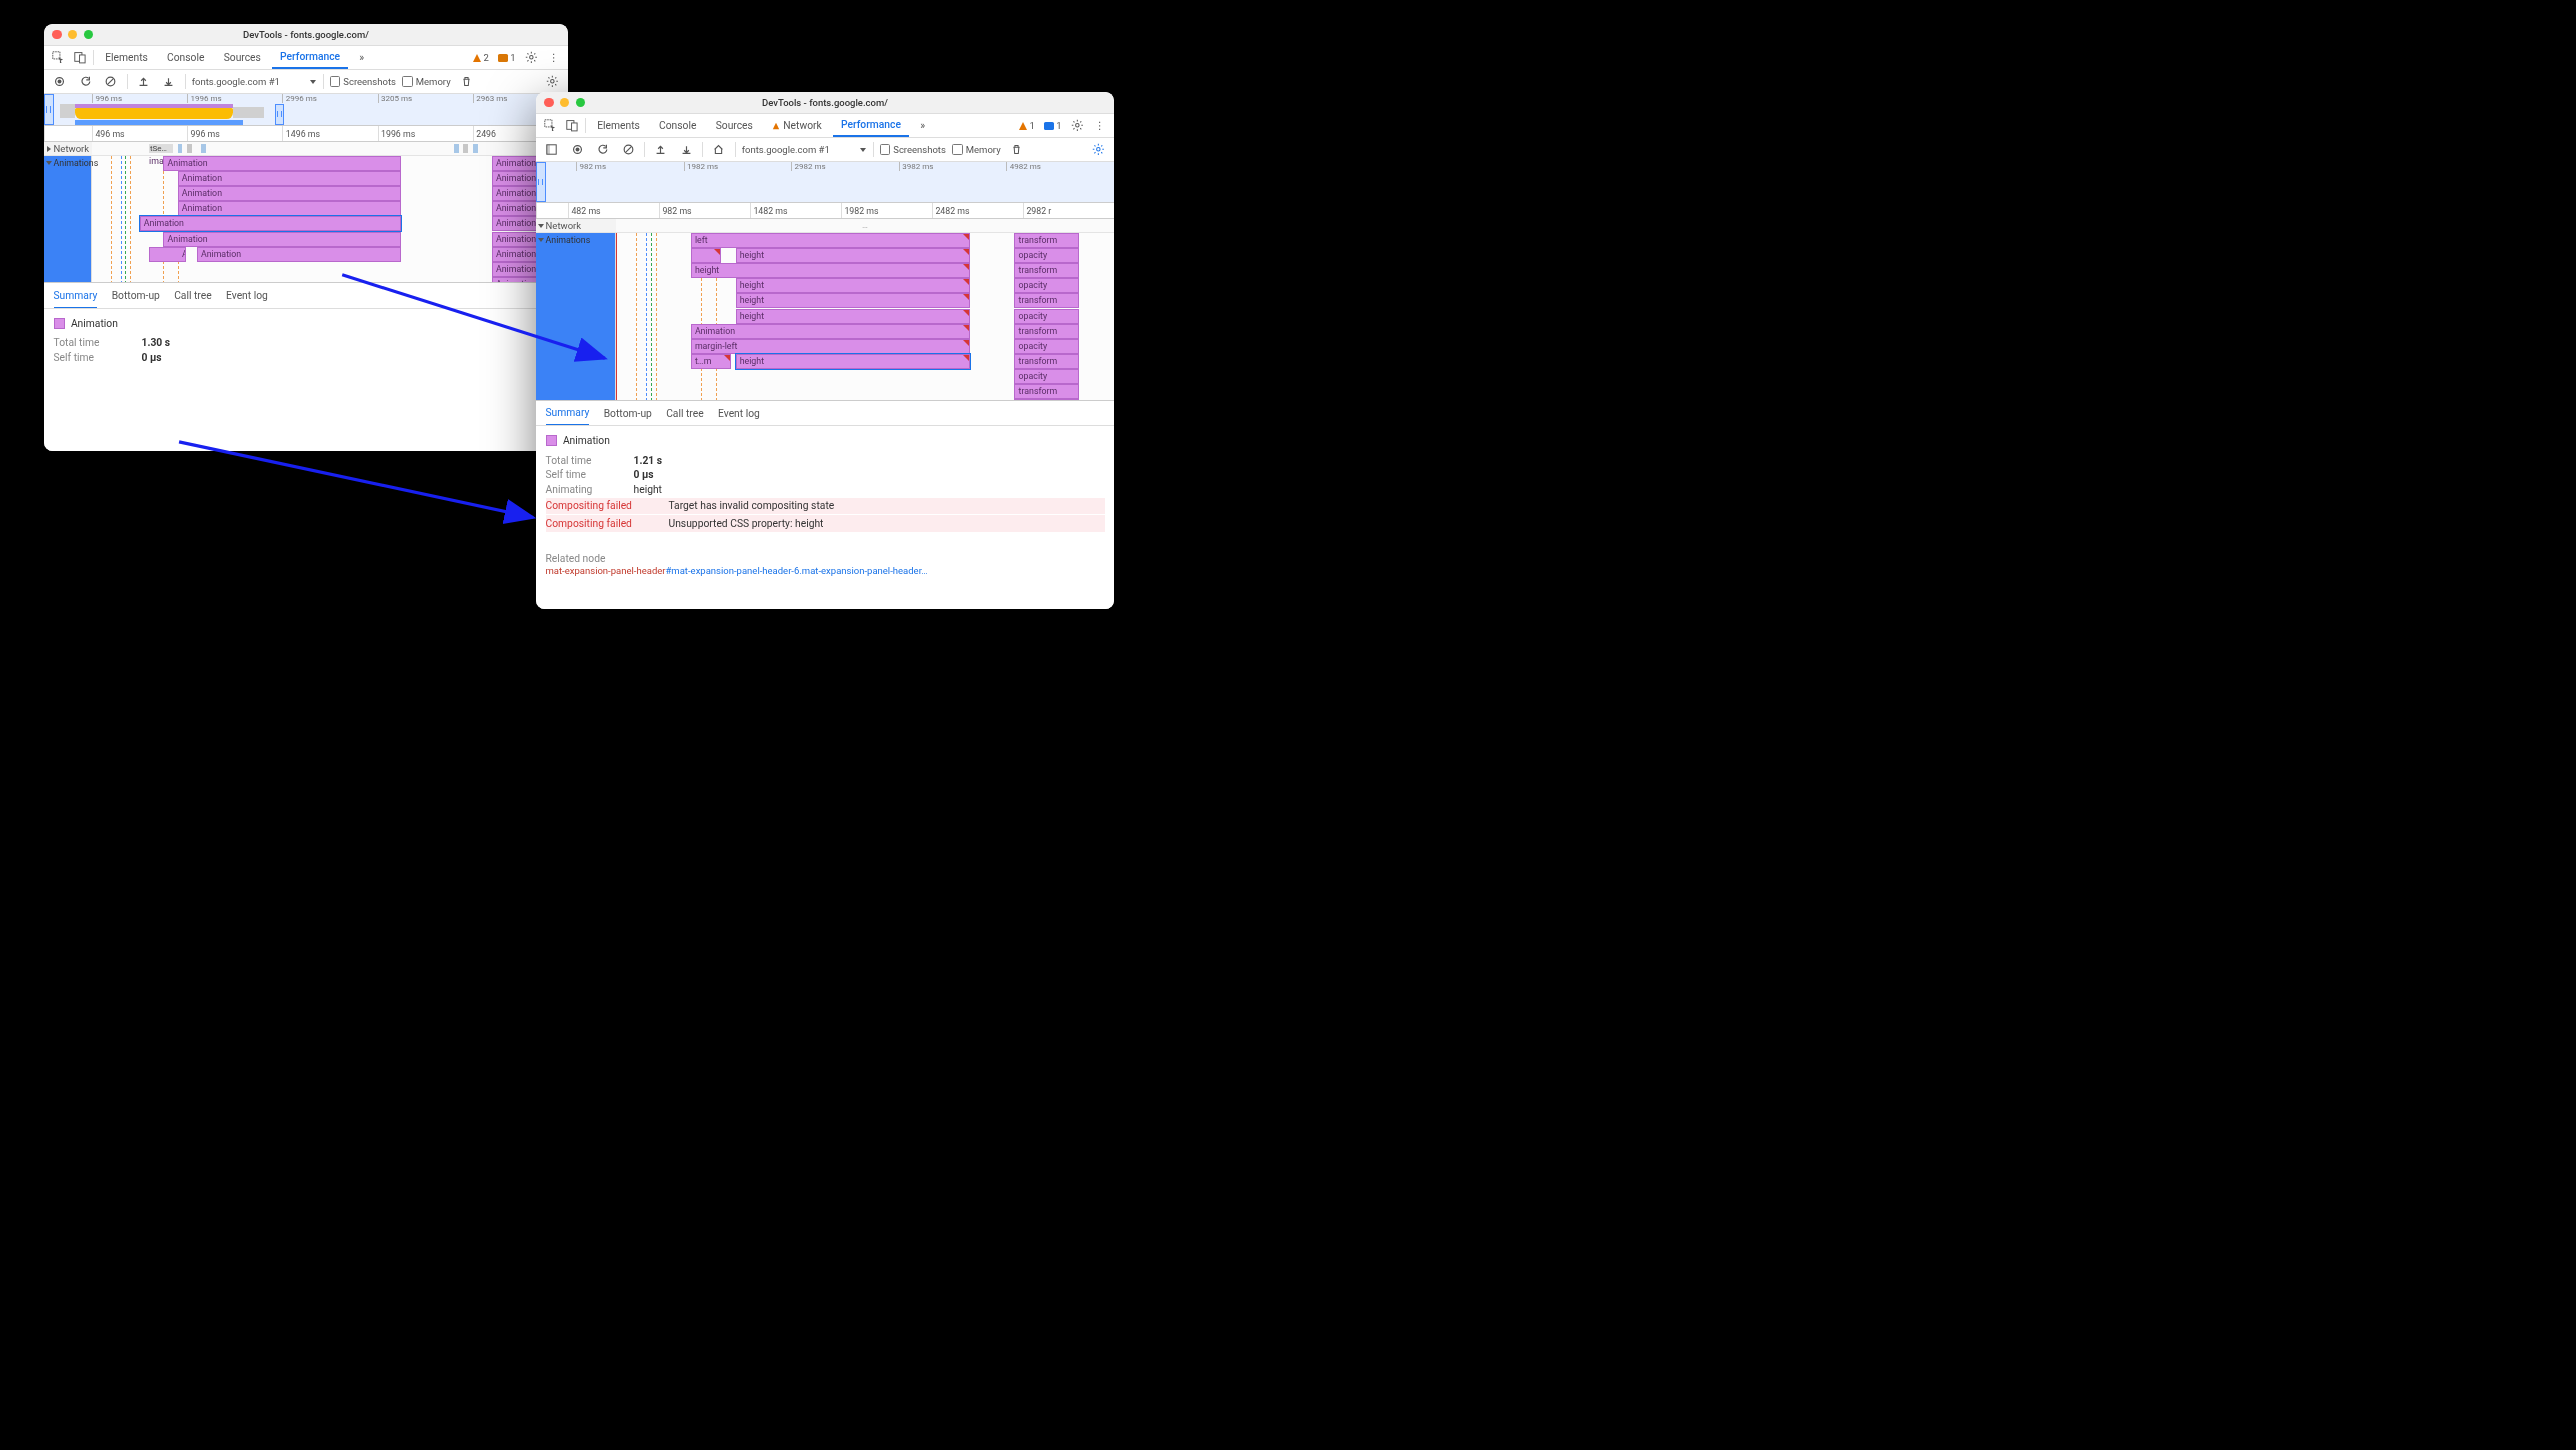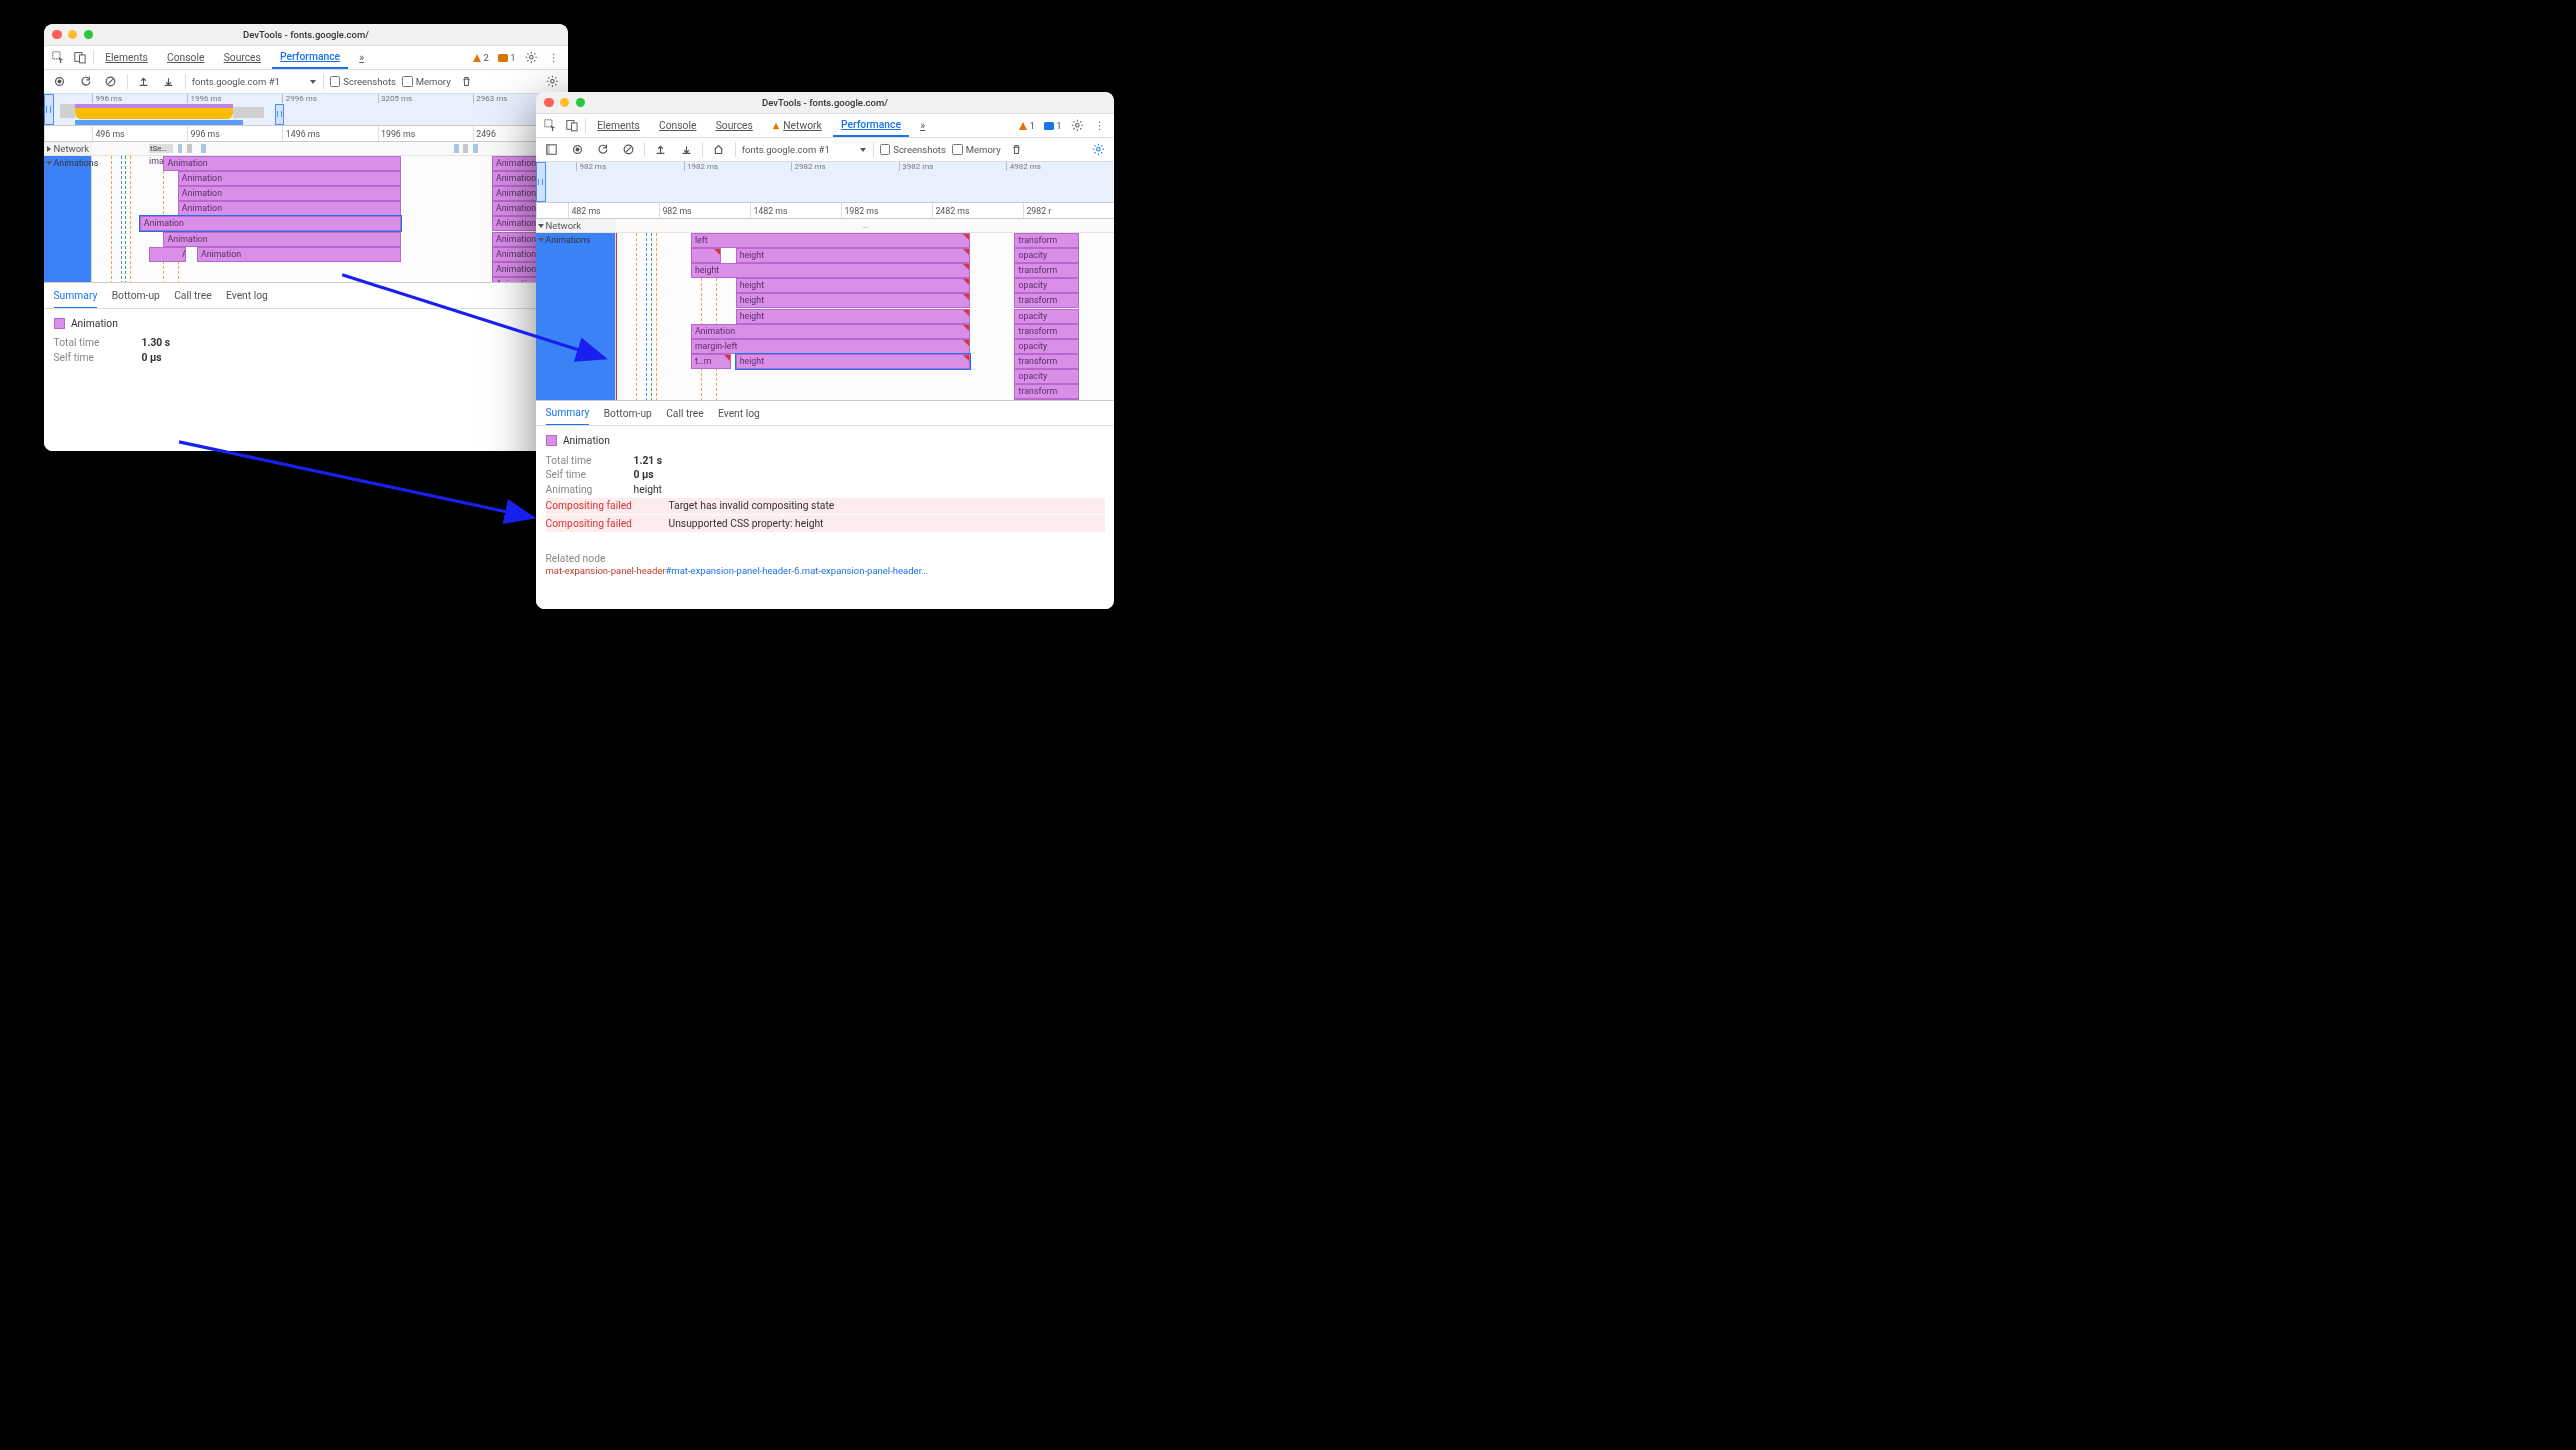--- a/index.html
+++ b/index.html
@@ -11,21 +11,21 @@
     display: flex; flex-direction: column;
   }
   .titlebar { height: 22px; display: flex; align-items: center; background: #f1f1f1; border-bottom: 0.8px solid #ddd; position: relative; }
   .traffic { display: flex; gap: 6.4px; padding-left: 8px; }
   .dot { width: 9.5px; height: 9.5px; border-radius: 50%; }
   .dot.r { background: #ff5f57; } .dot.y { background: #febc2e; } .dot.g { background: #28c840; }
   .title { position: absolute; left: 0; right: 0; text-align: center; font-size: 9.5px; color: #333; pointer-events: none; font-weight: 500; }
 
   .tabbar { height: 24px; display: flex; align-items: center; border-bottom: 0.8px solid #ddd; background: #fff; padding: 0 4.8px; gap: 3.2px; font-size: 10.3px; color: #555; }
   .tabbar .spacer { flex: 1; }
-  .tab { padding: 0 8px; height: 100%; display: flex; align-items: center; cursor: pointer; text-decoration: underline; }
+  .tab { padding: 0 8px; height: 100%; display: flex; align-items: center; cursor: pointer; }
   .tab.active { color: #1a73e8; border-bottom: 2.4px solid #1a73e8; margin-bottom: -0.8px; font-weight: 500; }
   .icon-btn { width: 19px; height: 19px; display: inline-flex; align-items: center; justify-content: center; color: #555; cursor: pointer; }
   .badge { display: inline-flex; align-items: center; gap: 2.4px; font-size: 9.5px; padding: 0 3.2px; }
   .warn-tri { width:0;height:0;border-left:4.8px solid transparent;border-right:4.8px solid transparent;border-bottom:8px solid #e37400; display:inline-block; position:relative;}
   .msg-sq { width:9.5px;height:8px;background:#1a73e8;display:inline-block;border-radius:1.6px;position:relative;}
   .msg-sq.orange { background:#d97706; }
 
   .toolbar { height: 24px; display:flex; align-items:center; gap:6.4px; padding:0 6.4px; border-bottom:0.8px solid #ddd; font-size:9.5px; color:#555; background:#fff; }
   .toolbar .divider { width:0.8px; height:14.3px; background:#ddd; }
   .sel { display:flex; align-items:center; gap:3.2px; }

